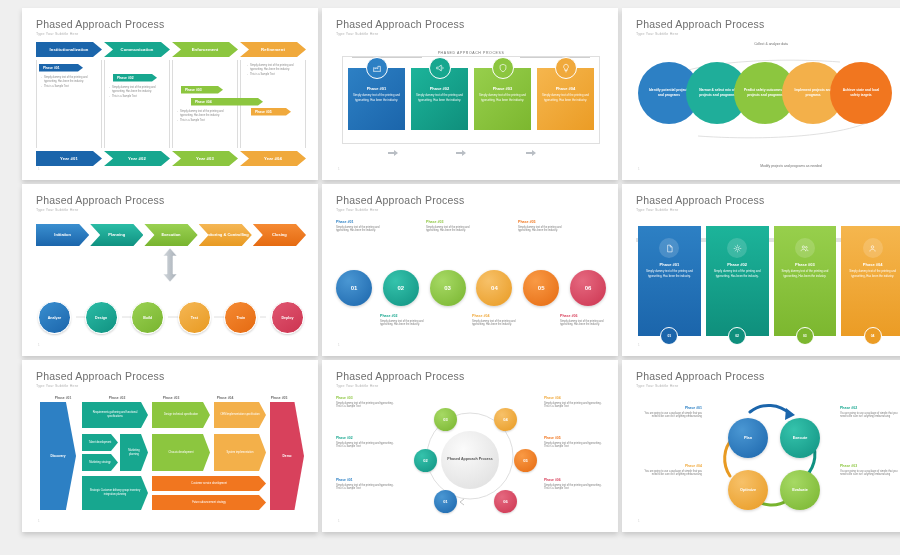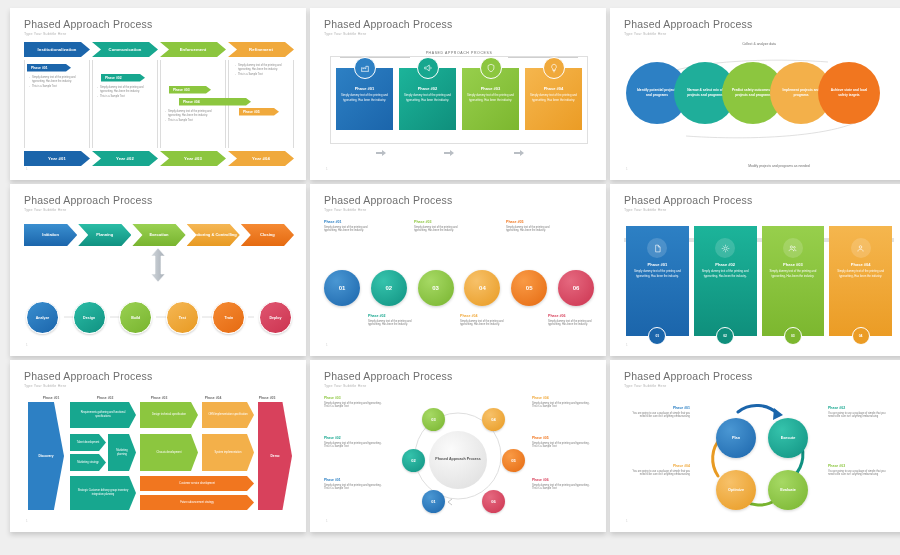--- a/index.html
+++ b/index.html
@@ -7,21 +7,21 @@
     width:900px; height:555px;
     background:#efefef;
     font-family:"Liberation Sans", sans-serif;
     overflow:hidden;
   }
   .grid {
     display:grid;
     grid-template-columns: repeat(3, 296px);
     grid-template-rows: repeat(3, 172px);
     column-gap:4px; row-gap:4px;
-    padding:8px 10px;
+    padding:8px 22px;
   }
   .slide {
     background:#fff;
     position:relative;
     box-shadow:0 3px 5px rgba(0,0,0,0.16);
     overflow:hidden;
   }
   .inner { position:absolute; left:14px; right:12px; top:10px; bottom:8px; }
   .s-title { font-size:10.5px; color:#6e6e6e; letter-spacing:.2px; font-weight:400; white-space:nowrap;}
   .s-sub { font-size:3.6px; color:#b2b2b2; margin-top:2px; letter-spacing:.2px;}

